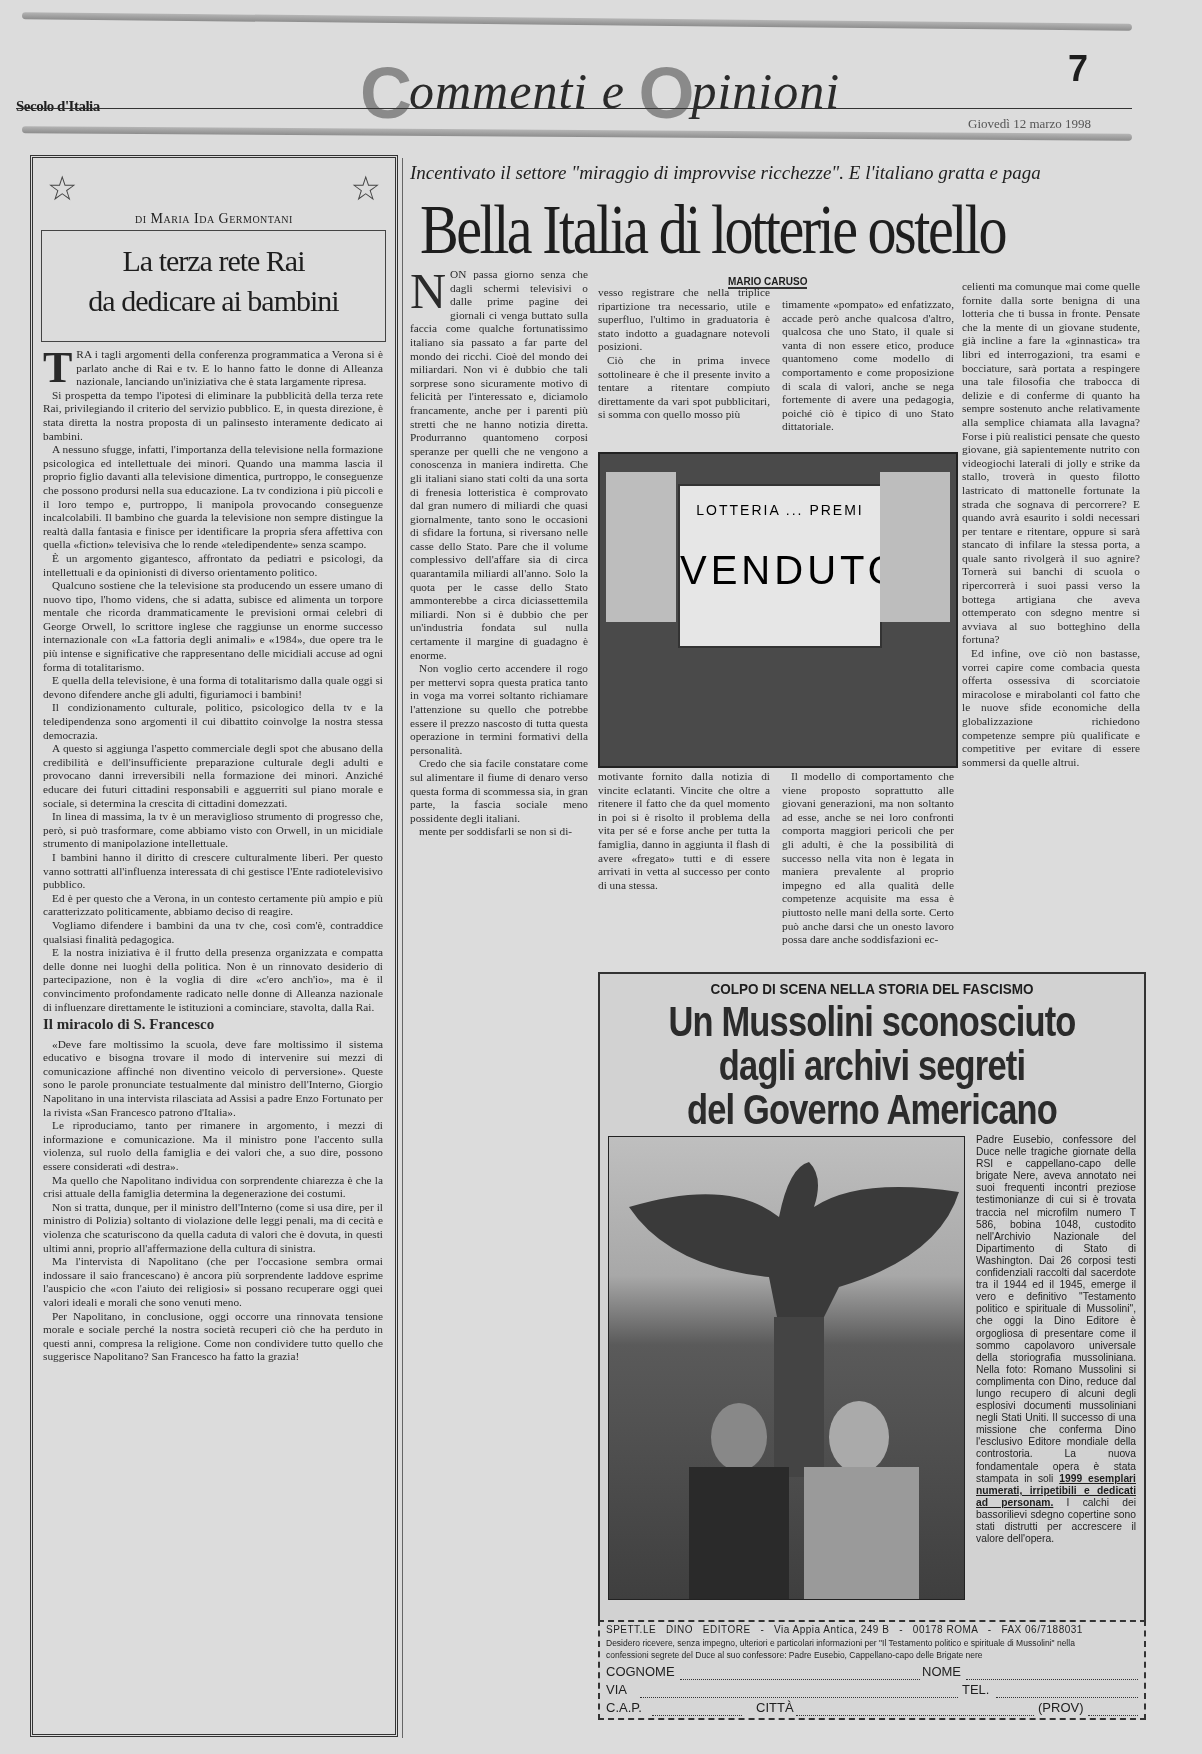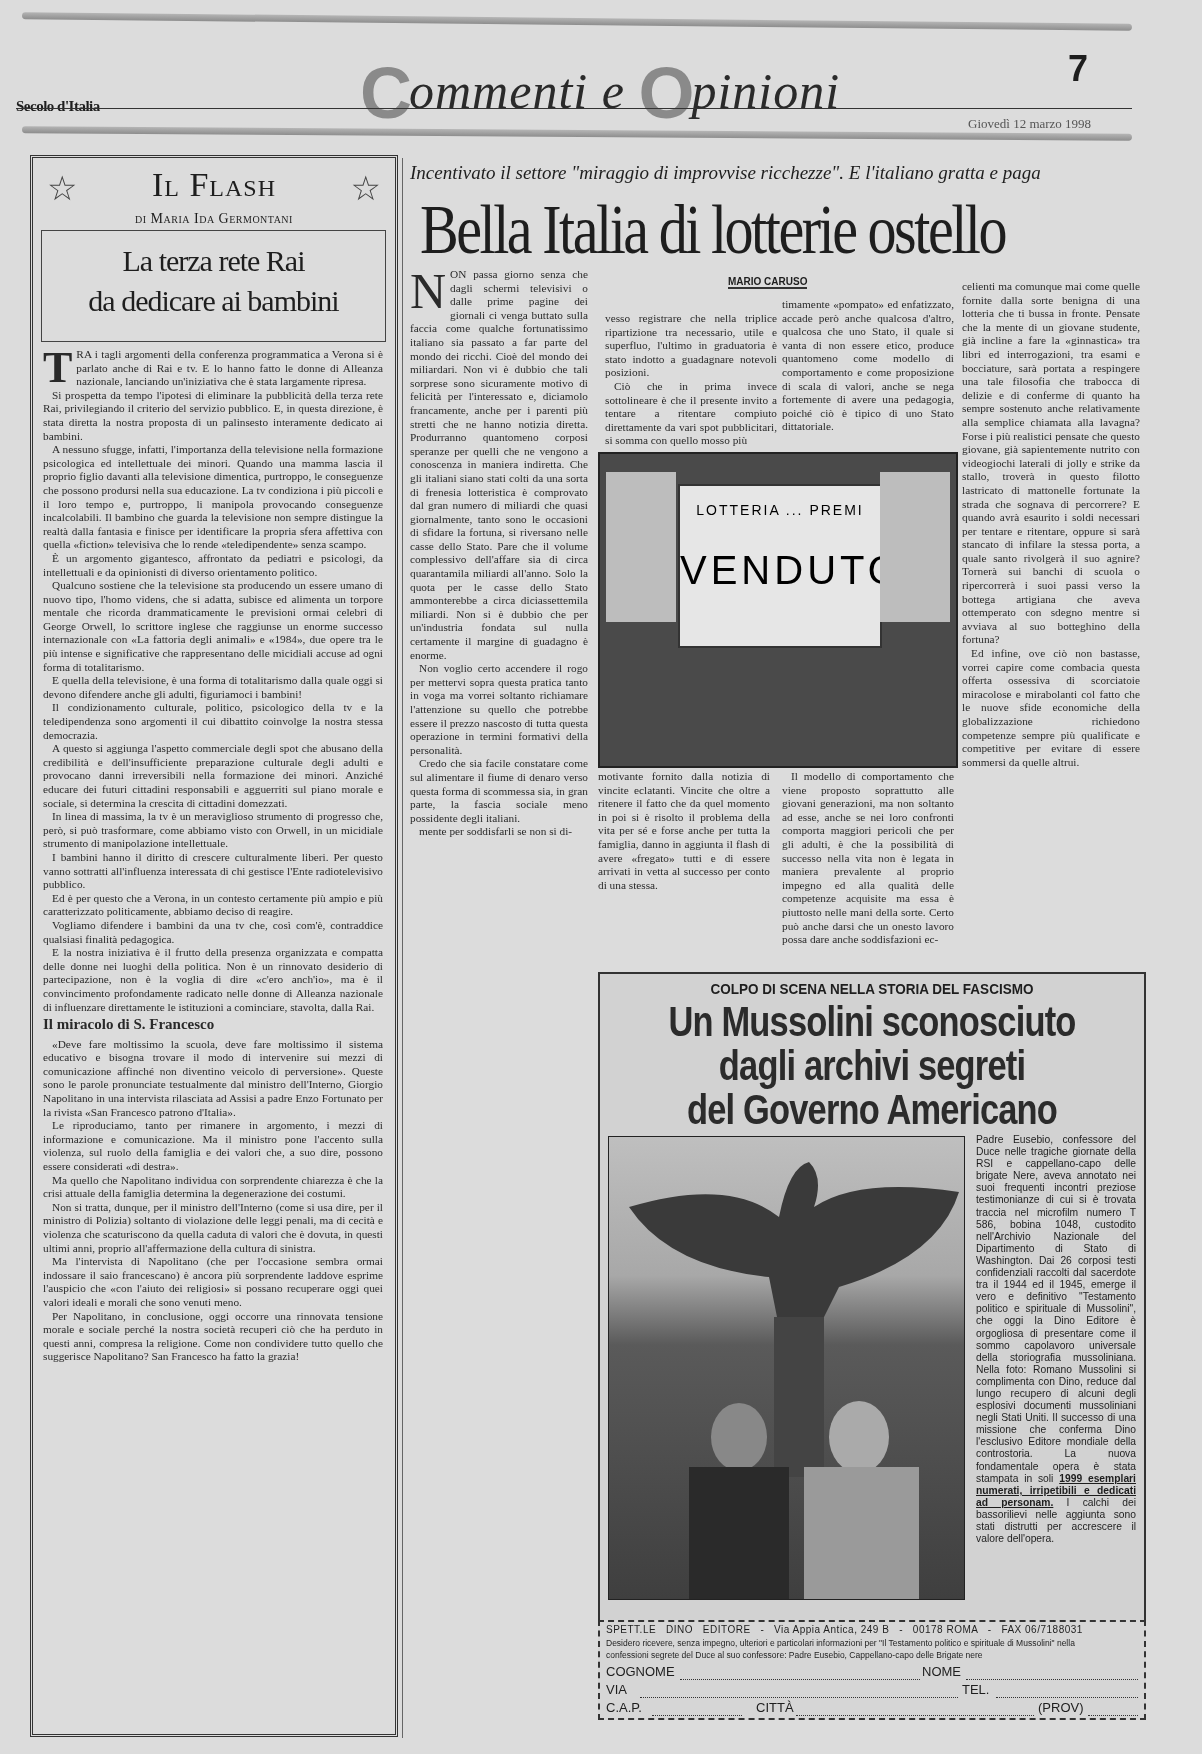--- a/index.html
+++ b/index.html
@@ -47,21 +47,20 @@
   <span class="cap">C</span><span>ommenti e </span><span class="cap">O</span><span>pinioni</span>
 </div>
 <div class="abs" id="page-num">7</div>
 <div class="abs" id="paper-name">Secolo d'Italia</div>
 <div class="rule" style="left:16px;top:108px;width:1116px;"></div>
 <div class="abs" id="issue-date">Giovedì 12 marzo 1998</div>
 <div class="wave" style="left:22px;top:130px;width:1110px;transform:rotate(0.4deg);"></div>
 
 <div class="abs" id="flash">
   <div class="abs star" style="left:14px;">☆</div>
-  <div class="abs" id="flash-title">Il Flash</div>
   <div class="abs star" style="right:14px;">☆</div>
   <div class="abs" id="flash-byline">di Maria Ida Germontani</div>
   <div class="abs" id="flash-headbox">
     <div>La terza rete Rai</div>
     <div>da dedicare ai bambini</div>
   </div>
   <div class="col" style="left:10px;top:190px;width:340px;">
     <span class="drop">T</span>
     <p style="text-indent:0">RA i tagli argomenti della conferenza programmatica a Verona si è parlato anche di Rai e tv. E lo hanno fatto le donne di Alleanza nazionale, lanciando un'iniziativa che è stata largamente ripresa.</p>
     <p>Si prospetta da tempo l'ipotesi di eliminare la pubblicità della terza rete Rai, privilegiando il criterio del servizio pubblico. E, in questa direzione, è stata diretta la nostra proposta di un palinsesto interamente dedicato ai bambini.</p>
@@ -91,21 +90,21 @@
 <div class="abs" id="headline">Bella Italia di lotterie ostello</div>
 <div class="abs" id="byline">MARIO CARUSO</div>
 
 <div class="col" style="left:410px;top:268px;width:178px;height:1470px;overflow:hidden;">
   <span class="drop" style="font-size:50px;line-height:42px;font-weight:normal;">N</span>
   <p style="text-indent:0">ON passa giorno senza che dagli schermi televisivi o dalle prime pagine dei giornali ci venga buttato sulla faccia come qualche fortunatissimo italiano sia passato a far parte del mondo dei ricchi. Cioè del mondo dei miliardari. Non vi è dubbio che tali sorprese sono sicuramente motivo di felicità per l'interessato e, diciamolo francamente, anche per i parenti più stretti che ne hanno notizia diretta. Produrranno quantomeno corposi speranze per quelli che ne vengono a conoscenza in maniera indiretta. Che gli italiani siano stati colti da una sorta di frenesia lotteristica è comprovato dal gran numero di miliardi che quasi giornalmente, tanto sono le occasioni di sfidare la fortuna, si riversano nelle casse dello Stato. Pare che il volume complessivo dell'affare sia di circa quarantamila miliardi all'anno. Solo la quota per le casse dello Stato ammonterebbe a circa diciassettemila miliardi. Non si è dubbio che per un'industria fondata sul nulla certamente il margine di guadagno è enorme.</p>
   <p>Non voglio certo accendere il rogo per mettervi sopra questa pratica tanto in voga ma vorrei soltanto richiamare l'attenzione su quello che potrebbe essere il prezzo nascosto di tutta questa operazione in termini formativi della personalità.</p>
   <p>Credo che sia facile constatare come sul alimentare il fiume di denaro verso questa forma di scommessa sia, in gran parte, la fascia sociale meno possidente degli italiani.</p>
   <p>mente per soddisfarli se non si di-</p>
 </div>
-<div class="col" style="left:598px;top:312px;width:172px;height:140px;overflow:hidden;margin-left:7px;">
+<div class="col" style="left:598px;top:286px;width:172px;height:140px;overflow:hidden;">
   <p style="text-indent:0">vesso registrare che nella triplice ripartizione tra necessario, utile e superfluo, l'ultimo in graduatoria è stato indotto a guadagnare notevoli posizioni.</p>
   <p>Ciò che in prima invece sottolineare è che il presente invito a tentare a ritentare compiuto direttamente da vari spot pubblicitari, si somma con quello mosso più</p>
 </div>
 <div class="col" style="left:782px;top:298px;width:172px;height:140px;overflow:hidden;">
   <p style="text-indent:0">timamente «pompato» ed enfatizzato, accade però anche qualcosa d'altro, qualcosa che uno Stato, il quale si vanta di non essere etico, produce quantomeno come modello di comportamento e come proposizione di scala di valori, anche se nega fortemente di avere una pedagogia, poiché ciò è tipico di uno Stato dittatoriale.</p>
 </div>
 
 <div class="abs" id="photo1">
   <div class="abs" style="left:6px;top:18px;width:70px;height:150px;background:#bdbdbd;"></div>
   <div class="abs" style="left:78px;top:30px;width:200px;height:160px;background:#e6e6e6;border:2px solid #333;text-align:center;font-family:'Liberation Sans',sans-serif;color:#000000;">
@@ -137,21 +136,21 @@
       <rect x="165" y="180" width="50" height="160" fill="#444"></rect>
       <ellipse cx="130" cy="300" rx="28" ry="34" fill="#888"></ellipse>
       <rect x="80" y="330" width="100" height="140" fill="#2a2a2a"></rect>
       <ellipse cx="250" cy="300" rx="30" ry="36" fill="#aaa"></ellipse>
       <rect x="195" y="330" width="115" height="140" fill="#9a9a9a"></rect>
     </svg>
   </div>
   <div class="abs" id="ad-text">
     <span>Padre Eusebio, confessore del Duce nelle tragiche giornate della RSI e cappellano-capo delle brigate Nere, aveva annotato nei suoi frequenti incontri preziose testimonianze di cui si è trovata traccia nel microfilm numero T 586, bobina 1048, custodito nell'Archivio Nazionale del Dipartimento di Stato di Washington. Dai 26 corposi testi confidenziali raccolti dal sacerdote tra il 1944 ed il 1945, emerge il vero e definitivo "Testamento politico e spirituale di Mussolini", che oggi la Dino Editore è orgogliosa di presentare come il sommo capolavoro universale della storiografia mussoliniana. Nella foto: Romano Mussolini si complimenta con Dino, reduce dal lungo recupero di alcuni degli esplosivi documenti mussoliniani negli Stati Uniti. Il successo di una missione che conferma Dino l'esclusivo Editore mondiale della controstoria. La nuova fondamentale opera è stata stampata in soli</span>
     <span class="bold">1999 esemplari numerati, irripetibili e dedicati ad personam.</span>
-    <span>I calchi dei bassorilievi nelle aggiunta sono stati distrutti per accrescere il valore dell'opera.</span>
+    <span>I calchi dei bassorilievi sdegno copertine sono stati distrutti per accrescere il valore dell'opera.</span>
   </div>
 </div>
 
 <div class="abs" id="coupon">
   <div class="abs" style="left:6px;top:2px;font-size:10px;letter-spacing:0.5px;white-space:pre;">SPETT.LE   DINO   EDITORE   -   Via Appia Antica, 249 B   -   00178 ROMA   -   FAX 06/7188031</div>
   <div class="abs" style="left:6px;top:16px;white-space:nowrap;">Desidero ricevere, senza impegno, ulteriori e particolari informazioni per "Il Testamento politico e spirituale di Mussolini" nella</div>
   <div class="abs" style="left:6px;top:28px;white-space:nowrap;">confessioni segrete del Duce al suo confessore: Padre Eusebio, Cappellano-capo delle Brigate nere</div>
   <span class="field-label" style="left:6px;top:42px;">COGNOME</span>
   <div class="field-line" style="left:80px;top:56px;width:240px;"></div>
   <span class="field-label" style="left:322px;top:42px;">NOME</span>

